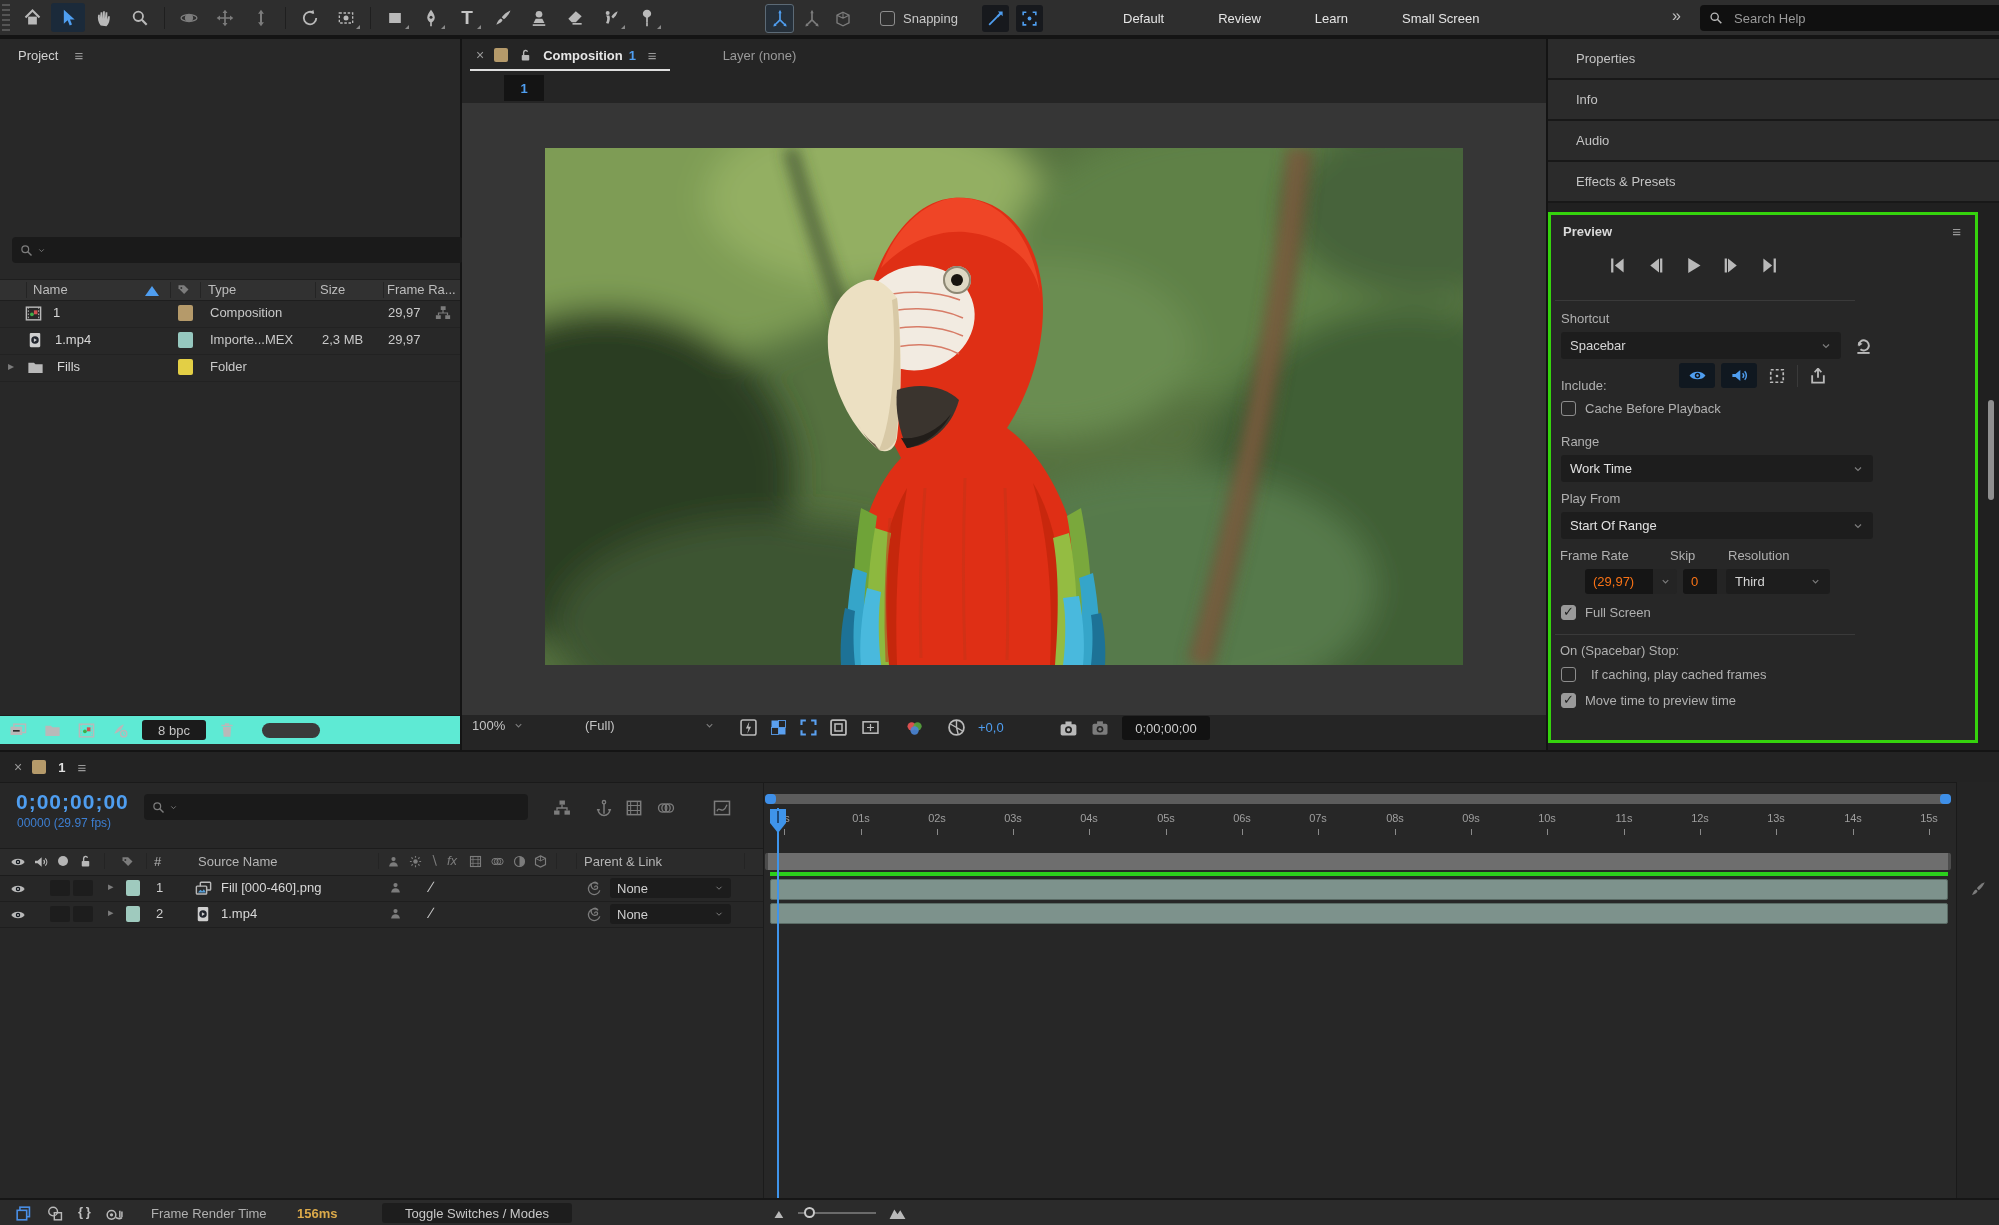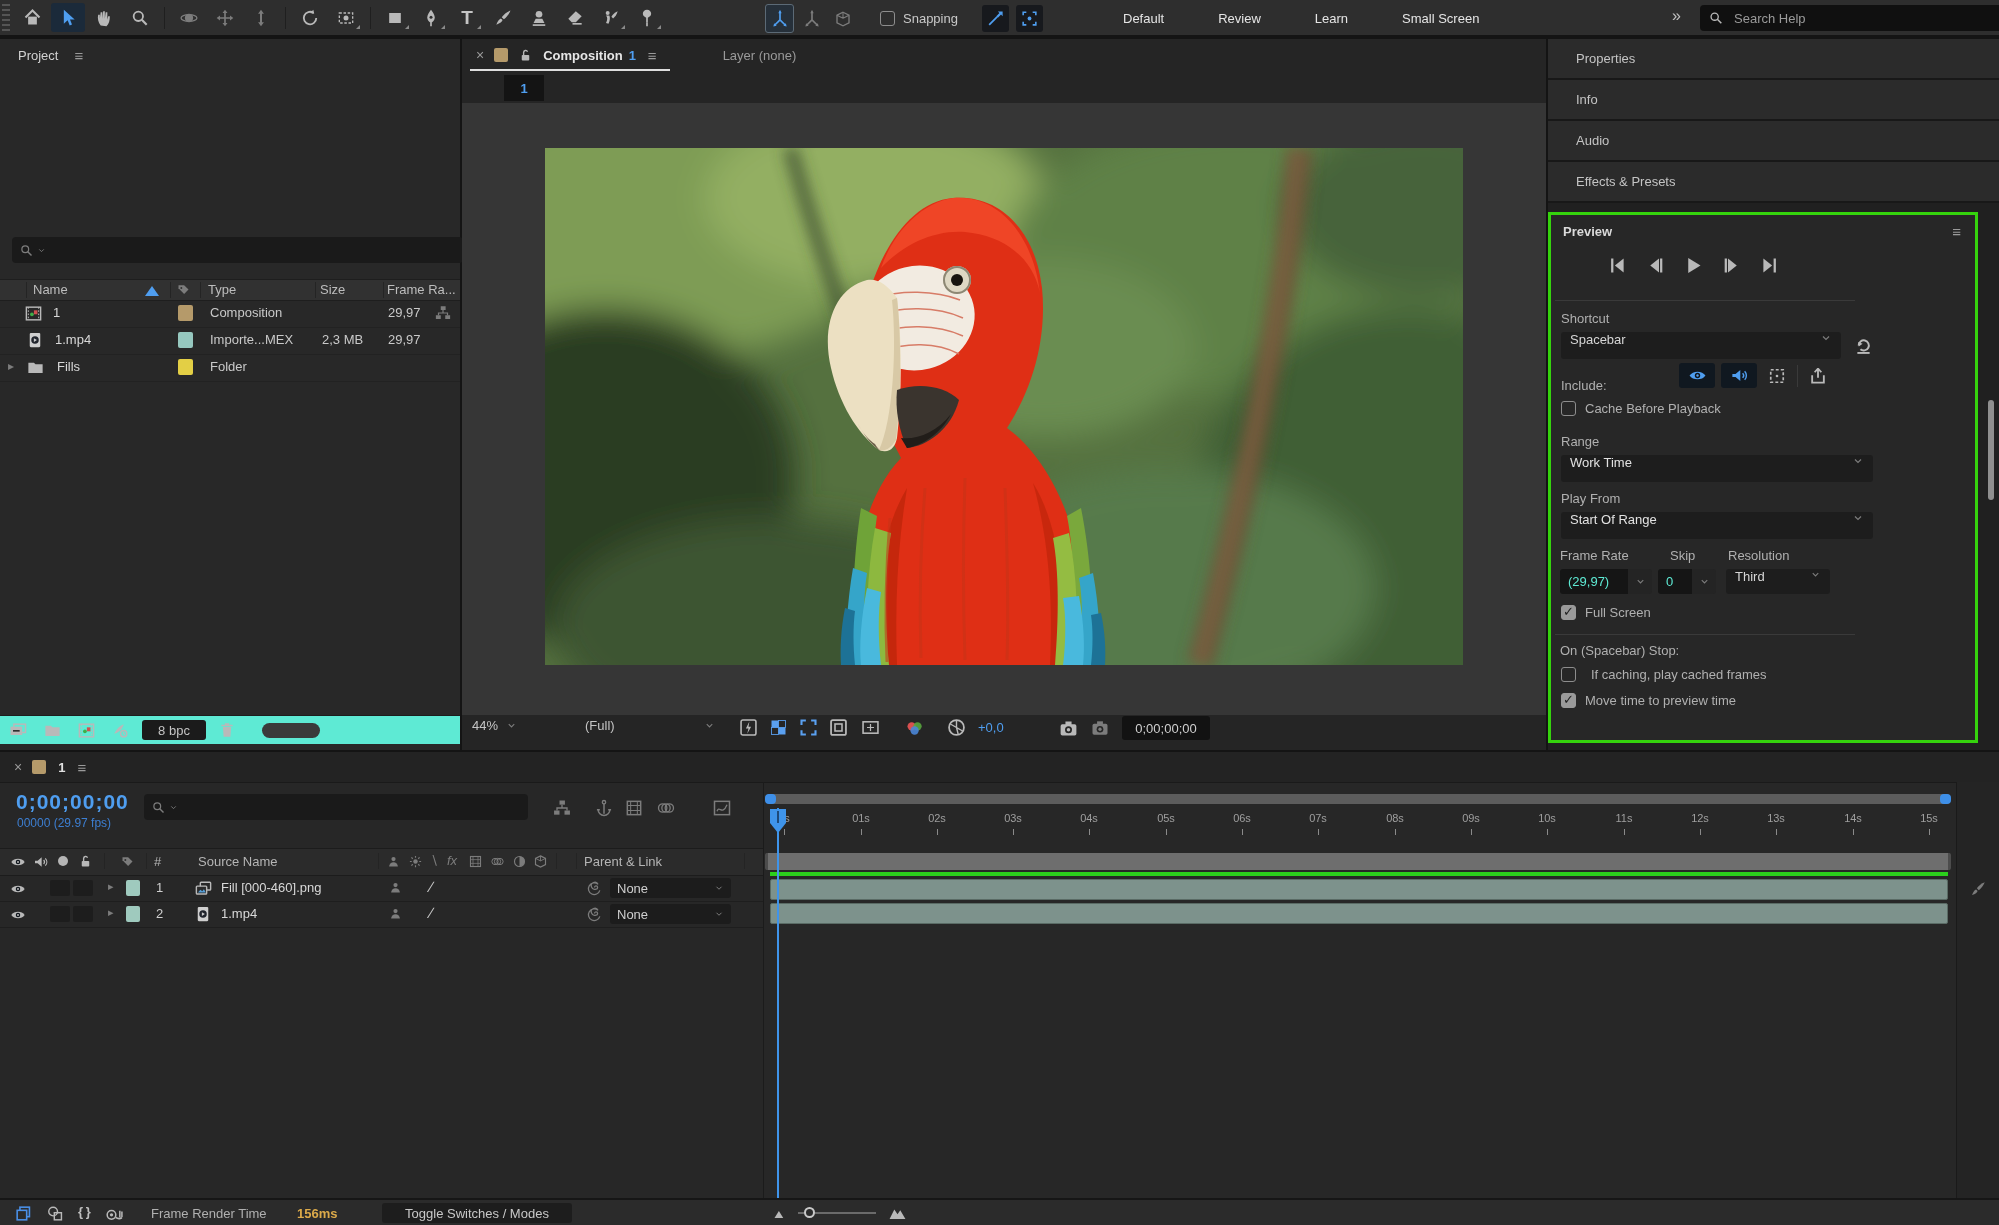--- a/index.html
+++ b/index.html
@@ -42,22 +42,22 @@
   .bpcwell{background:#1b1b1b;border-radius:3px;display:flex;align-items:center;justify-content:center;color:#c4c4c4;}
   
   .vtab-underline{background:#dedede;height:2px;}
   .subtab{background:#141414;color:#4f9ef0;display:flex;align-items:center;justify-content:center;font-weight:bold;}
   .stage{background:#363636;}
   .ddflat{display:flex;align-items:center;gap:8px;color:#c4c4c4;}
   .tcwell{background:#121212;border-radius:3px;display:flex;align-items:center;justify-content:center;color:#cfcfcf;}
   
   .rtab{height:41px;background:#2b2b2b;border-bottom:2px solid #181818;display:flex;align-items:center;padding-left:28px;color:#c4c4c4;box-sizing:border-box;}
   .pvbox{border:3px solid #35d30d;background:#272727;box-sizing:border-box;}
-  .dd{background:#1d1d1d;border-radius:3px;display:flex;align-items:flex-start;justify-content:space-between;padding:0 9px;color:#d6d6d6;box-sizing:border-box;gap:35px;}
-  .ddcell{background:#151515;border-radius:3px 0 0 3px;display:flex;align-items:center;padding:4px 8px;color:#5eead4;box-sizing:border-box;}
+  .dd{background:#1d1d1d;border-radius:3px;display:flex;align-items:center;justify-content:space-between;padding:0 9px;color:#d6d6d6;box-sizing:border-box;gap:35px;}
+  .ddcell{background:#151515;border-radius:3px 0 0 3px;display:flex;align-items:center;padding:4px 8px;color:#f97316;box-sizing:border-box;margin-left:25px;}
   .ddchev{background:#242424;border-radius:0 3px 3px 0;display:flex;align-items:center;justify-content:center;box-sizing:border-box;}
   .cb{width:15px;height:15px;border:1px solid #8d8d8d;border-radius:3px;box-sizing:border-box;background:transparent;position:relative;flex:none;}
   .cb.on{background:#9a9a9a;border-color:#9a9a9a;}
   .cb.on::after{content:"✓";position:absolute;left:1px;top:-2px;color:#1e1e1e;font-size:13px;font-weight:bold;}
   .incbtn{width:36px;height:25px;background:#101820;border-radius:3px;display:flex;align-items:center;justify-content:center;}
   .pvlabel{color:#b0b0b0;}
   .hrule{height:1px;background:#3a3a3a;}
   .rscroll{background:#8f8f8f;border-radius:3px;}
   
   .timeline{left:0;top:752px;width:1999px;height:446px;background:#272727;}
@@ -662,21 +662,21 @@
           <path d="M380 340 C376 390 374 450 376 510"></path>
           <path d="M420 330 C418 390 418 455 420 512"></path>
           <path d="M460 340 C462 395 464 455 462 512"></path>
           <path d="M345 370 C341 420 340 470 342 514"></path>
         </g>
       </g>
     </svg>
 
     <div class="r" style="left:0;bottom:6px;width:1084px;height:32px;">
       <div class="r ddflat" style="left:10px;top:6px;">
-        <span>44%</span>
+        <span>100%</span>
           <svg class="dim" width="11" height="11">
             <use href="#s-chev"></use>
           </svg>
       </div>
       <div class="r ddflat" style="left:123px;top:6px;width:130px;justify-content:space-between;">
         <span>(Full)</span>
           <svg class="dim" width="11" height="11">
             <use href="#s-chev"></use>
           </svg>
       </div>

